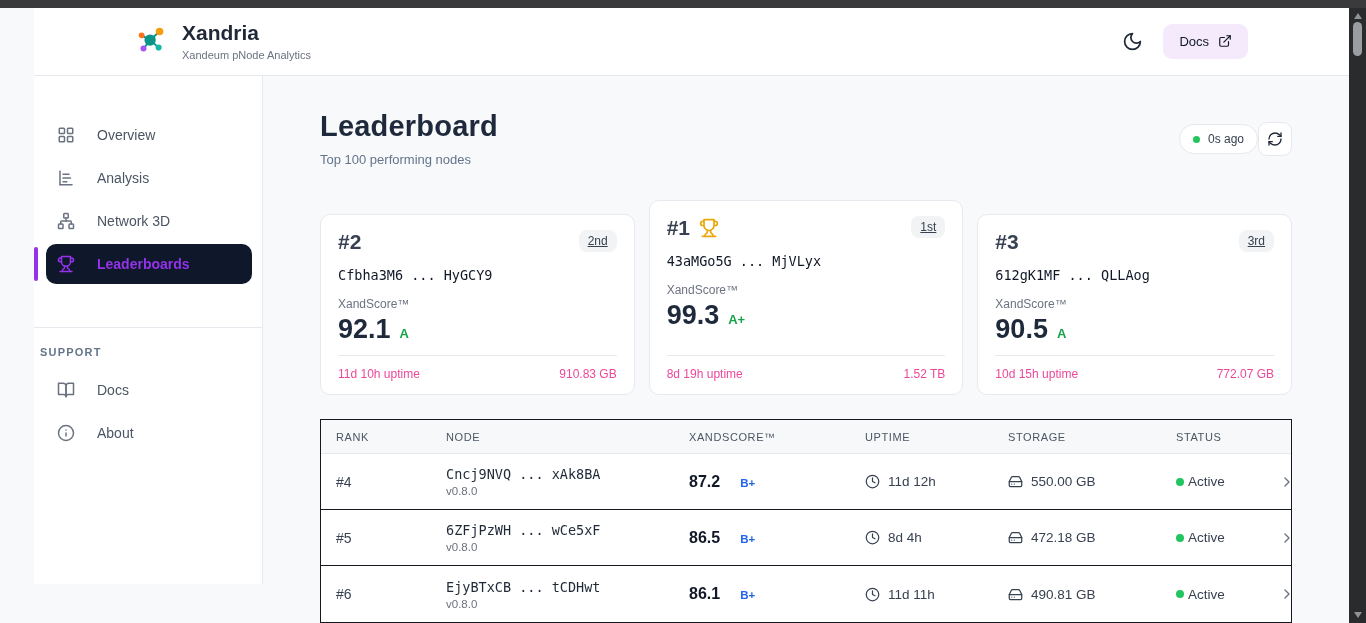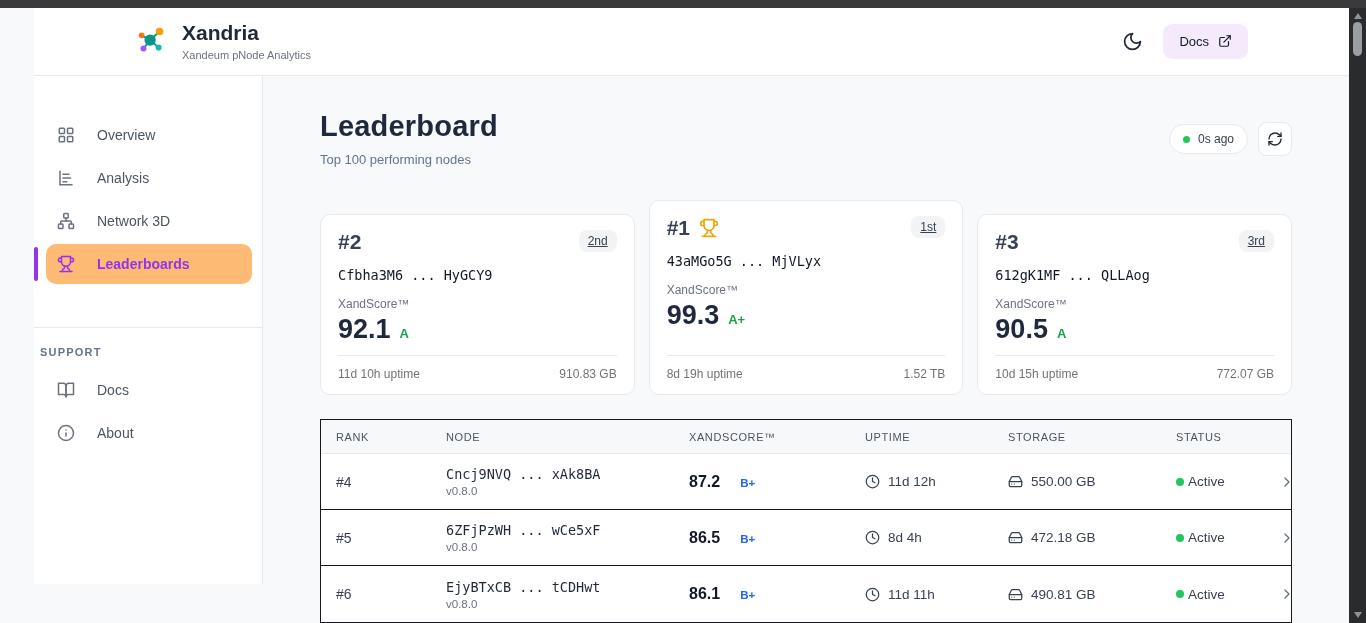--- a/index.html
+++ b/index.html
@@ -39,55 +39,55 @@
 
   .body-row { flex:1; display:flex; min-height:0; }
 
   
   .sidebar { width:229px; flex:none; background:#ffffff; border-right:1px solid #e7e9ee;
              height:508px; padding-top:39px; }
   .nav-item { display:flex; align-items:center; gap:22px; height:40px; margin:0 10px 3px 12px;
               padding-left:11px; border-radius:10px; color:#4b5563; font-size:14px; cursor:pointer;
               position:relative; }
   .nav-item .nav-ico { display:flex; color:#6b7280; }
-  .nav-item.active { background:#fdba74; color:#9333ea; font-weight:700; }
+  .nav-item.active { background:#0f172a; color:#9333ea; font-weight:700; }
   .nav-item.active .nav-ico { color:#9333ea; }
   .nav-item.active::before { content:""; position:absolute; left:-12px; top:3px; bottom:3px; width:4px;
                              background:#9333ea; border-radius:3px; }
   .side-sep { border-top:1px solid #e7e9ee; margin:43px 0 18px 0; }
   .support-label { font-size:11px; font-weight:700; letter-spacing:1.2px; color:#64748b;
                    padding-left:6px; margin-bottom:12px; }
 
   
   main { flex:1; padding:0 57px; min-width:0; }
   .page-head { margin-top:34px; display:flex; justify-content:space-between; align-items:flex-start; }
   .page-title { font-size:29px; font-weight:800; color:#1e293b; letter-spacing:0.2px; }
   .page-sub { font-size:13px; color:#64748b; margin-top:9px; }
-  .head-actions { display:flex; align-items:center; gap:10px; margin-top:12px; }
+  .head-actions { display:flex; align-items:center; gap:0; margin-top:12px; }
   .refresh-badge { display:flex; align-items:center; gap:8px; background:#ffffff; border:1px solid #e7e9ee;
                    border-radius:999px; padding:7px 13px; font-size:12px; color:#374151; }
   .green-dot { width:7px; height:7px; border-radius:50%; background:#22c55e; flex:none; }
   .refresh-btn { width:34px; height:34px; background:#ffffff; border:1px solid #e7e9ee; border-radius:9px;
                  display:flex; align-items:center; justify-content:center; color:#1f2937; cursor:pointer; }
 
   
   .podium { display:flex; gap:14px; margin-top:33px; align-items:flex-end; }
   .card { width:326px; height:181px; background:#ffffff; border:1px solid #e7e9ee; border-radius:10px;
           padding:15px 17px 13px 17px; display:flex; flex-direction:column; }
   .card.first { height:195px; }
   .card-top { display:flex; justify-content:space-between; align-items:flex-start; }
   .card-rank { font-size:21px; font-weight:700; color:#374151; display:flex; align-items:center; gap:9px; }
   .card-badge { background:#f1f3f5; border-radius:8px; padding:4px 9px; font-size:12px; color:#374151;text-decoration:underline; }
   .card-node { font-size:13.5px; color:#111827; margin-top:13px; }
   .card-score-label { font-size:12px; color:#6b7280; margin-top:14px; }
   .card-score { margin-top:3px; display:flex; align-items:baseline; gap:9px; }
   .score-num { font-size:27px; font-weight:700; color:#1e293b; }
   .grade-green { font-size:13px; font-weight:700; color:#16a34a; }
   .card-divider { border-top:1px solid #e7e9ee; margin-top:auto; }
-  .card-foot { display:flex; justify-content:space-between; font-size:12px; color:#737373; margin-top:11px; }
+  .card-foot { display:flex; justify-content:space-between; font-size:12px; color:#ec4899; margin-top:11px; }
   .trophy-ico { color:#eaa70c; display:flex; }
 
   
   .table-card { margin-top:24px; border:1px solid #15181e; }
   .tgrid { display:grid; grid-template-columns:110px 243px 176px 143px 168px 103px 1fr; align-items:center; }
   .thead { height:34px; background:#f7f8fa; border-bottom:1px solid #e7e9ee; }
   .thead .th { font-size:11px; color:#4b5563; letter-spacing:0.6px; font-weight:500; padding-left:15px; }
   .trow { height:56px; background:#ffffff; border-bottom:1px solid #15181e; cursor:pointer; }
   .trow:last-child { border-bottom:none; }
   .td { padding-left:15px; }

